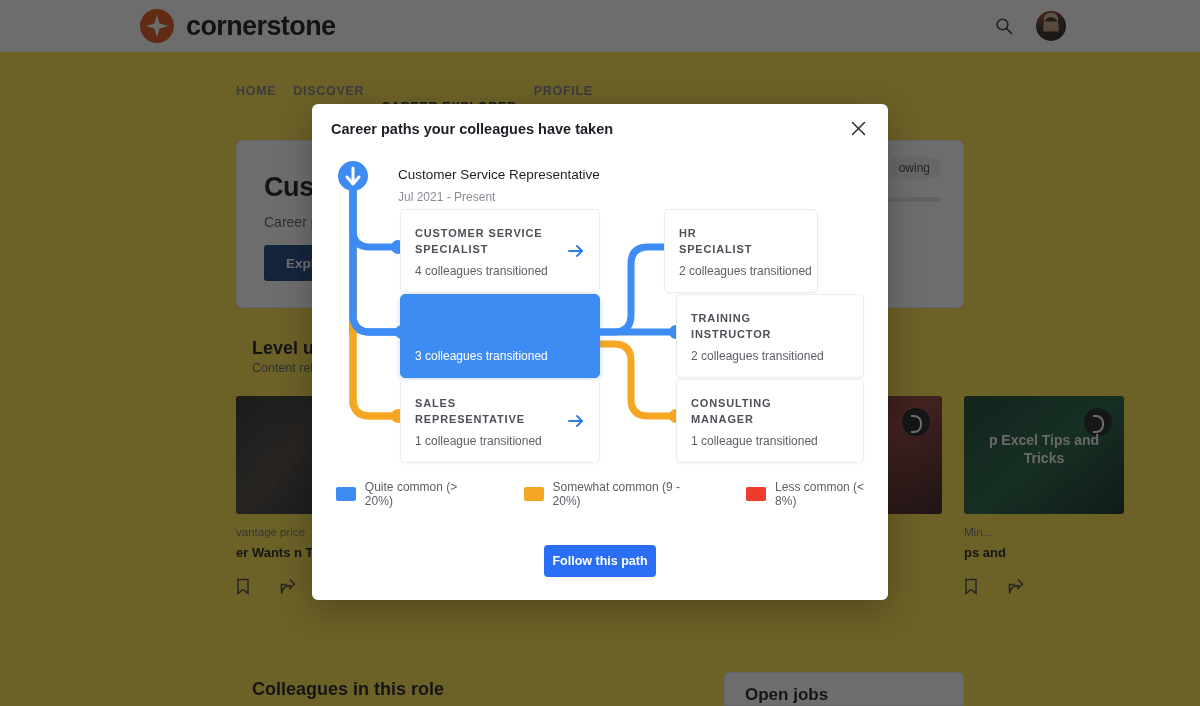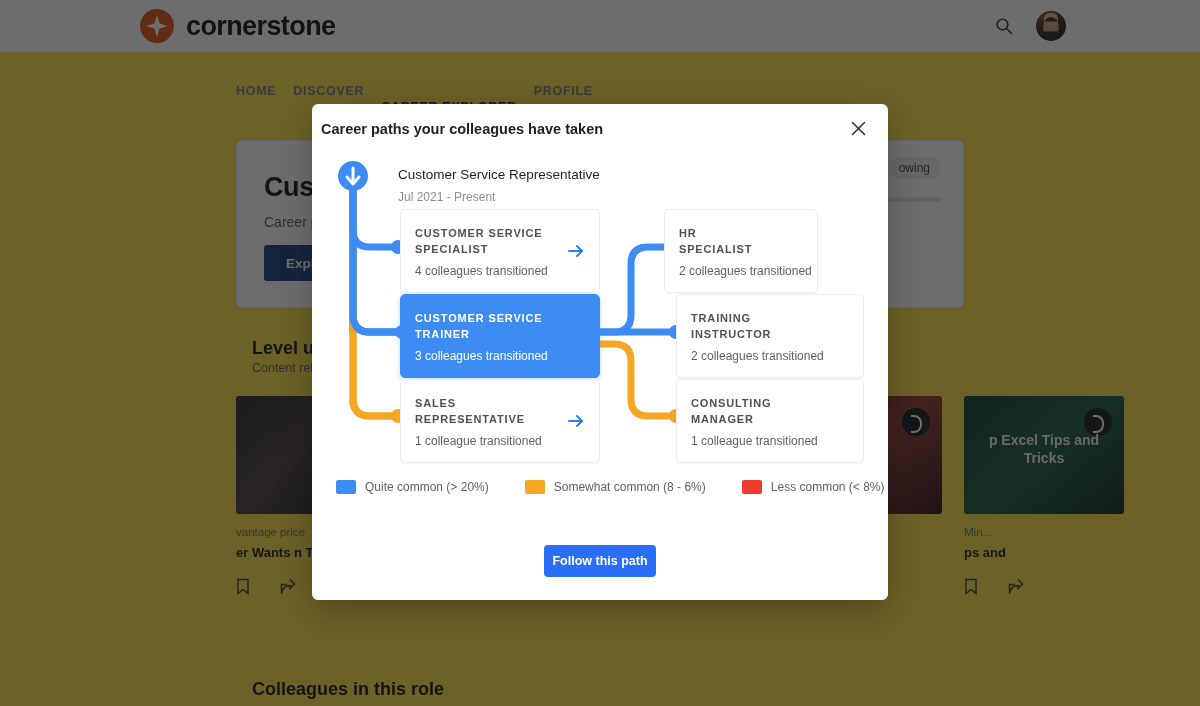--- a/index.html
+++ b/index.html
@@ -295,27 +295,30 @@
                 <path d="M2 1.5h10v14l-5-4-5 4z"></path>
               </svg></span>
           <span><svg width="16" height="17" viewBox="0 0 16 17" fill="none" stroke="currentColor" stroke-width="1.4">
                 <path d="M1.5 15.5V6.5h5M10 1.5l4.5 4.5L10 10.5V7.5C5 7.5 2.5 10 1.5 15.5"></path>
               </svg></span>
         </div>
       </div>
     </div>
 
     <div class="foot-title-l">Colleagues in this role</div>
+    <div class="foot-panel">
+      <div class="foot-title-r">Open jobs</div>
+    </div>
   </div>
 
   <div class="scrim"></div>
 
   <div class="modal">
 
-    <div class="modal-title" style="left:9px;top:17px;text-align:center;">Career paths your colleagues have taken</div>
+    <div class="modal-title" style="left:19px;top:17px;text-align:center;">Career paths your colleagues have taken</div>
     <button class="modal-close" style="top:10px;">
       <svg width="15" height="15" viewBox="0 0 15 15" stroke="currentColor" stroke-width="1.5" stroke-linecap="round">
         <line x1="1.5" y1="1.5" x2="13.5" y2="13.5"></line>
           <line x1="13.5" y1="1.5" x2="1.5" y2="13.5"></line>
       </svg>
     </button>
 
     <div class="mbody">
 
       <div class="role-title">Customer Service Representative</div>
@@ -374,21 +377,20 @@
         <div class="jmeta">4 colleagues transitioned</div>
         <span class="jarrow">
           <svg width="18" height="18" viewBox="0 0 18 18" fill="none" stroke="currentColor" stroke-width="1.9" stroke-linecap="round" stroke-linejoin="round">
             <line x1="2" y1="9" x2="15" y2="9"></line>
               <polyline points="10,4 15,9 10,14"></polyline>
           </svg>
         </span>
       </div>
 
       <div class="jcard highlight" style="left:88px; top:190px; width:200px; height:84px;">
-        <div class="jtitle">CUSTOMER SERVICE TRAINER</div>
         <div class="jmeta">3 colleagues transitioned</div>
       </div>
 
       <div class="jcard" style="left:88px; top:275px; width:200px; height:84px;">
         <div class="jtitle">SALES REPRESENTATIVE</div>
         <div class="jmeta">1 colleague transitioned</div>
         <span class="jarrow">
           <svg width="18" height="18" viewBox="0 0 18 18" fill="none" stroke="currentColor" stroke-width="1.9" stroke-linecap="round" stroke-linejoin="round">
             <line x1="2" y1="9" x2="15" y2="9"></line>
               <polyline points="10,4 15,9 10,14"></polyline>
@@ -411,21 +413,21 @@
         <div class="jmeta">1 colleague transitioned</div>
       </div>
 
       <div class="legend">
         <div class="lg-item">
           <span class="lg-sw" style="background:#3d8cf3"></span>
           <span class="lg-tx">Quite common (&gt; 20%)</span>
         </div>
         <div class="lg-item">
           <span class="lg-sw" style="background:#f5a623"></span>
-          <span class="lg-tx">Somewhat common (8 - 6%)</span>
+          <span class="lg-tx">Somewhat common (9 - 20%)</span>
         </div>
         <div class="lg-item">
           <span class="lg-sw" style="background:#ef3b2d"></span>
           <span class="lg-tx">Less common (&lt; 8%)</span>
         </div>
       </div>
 
       <button class="follow-btn">Follow this path</button>
     </div>
   </div>

